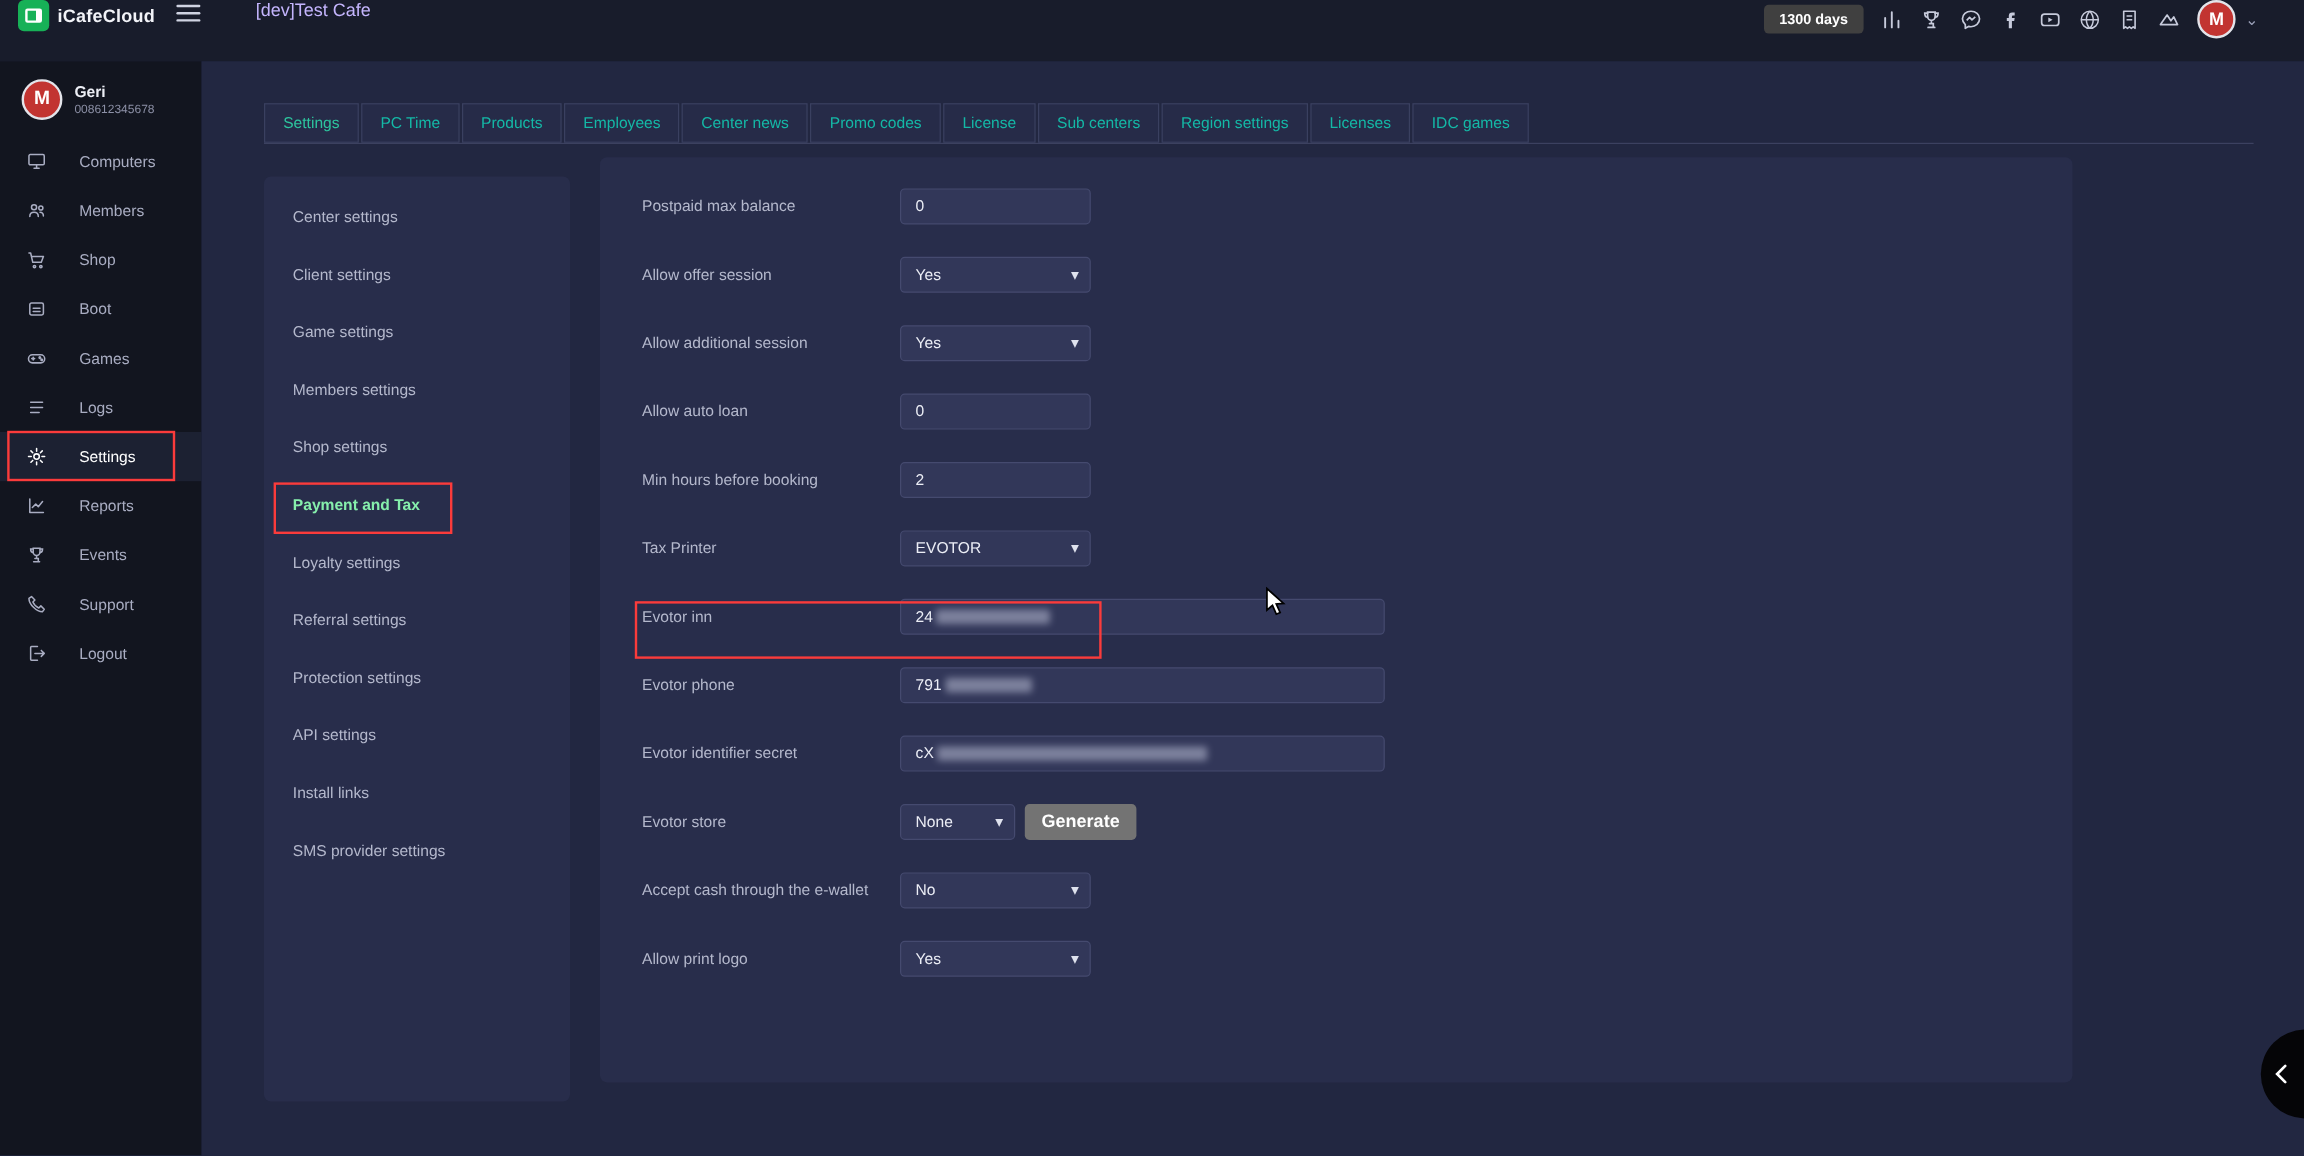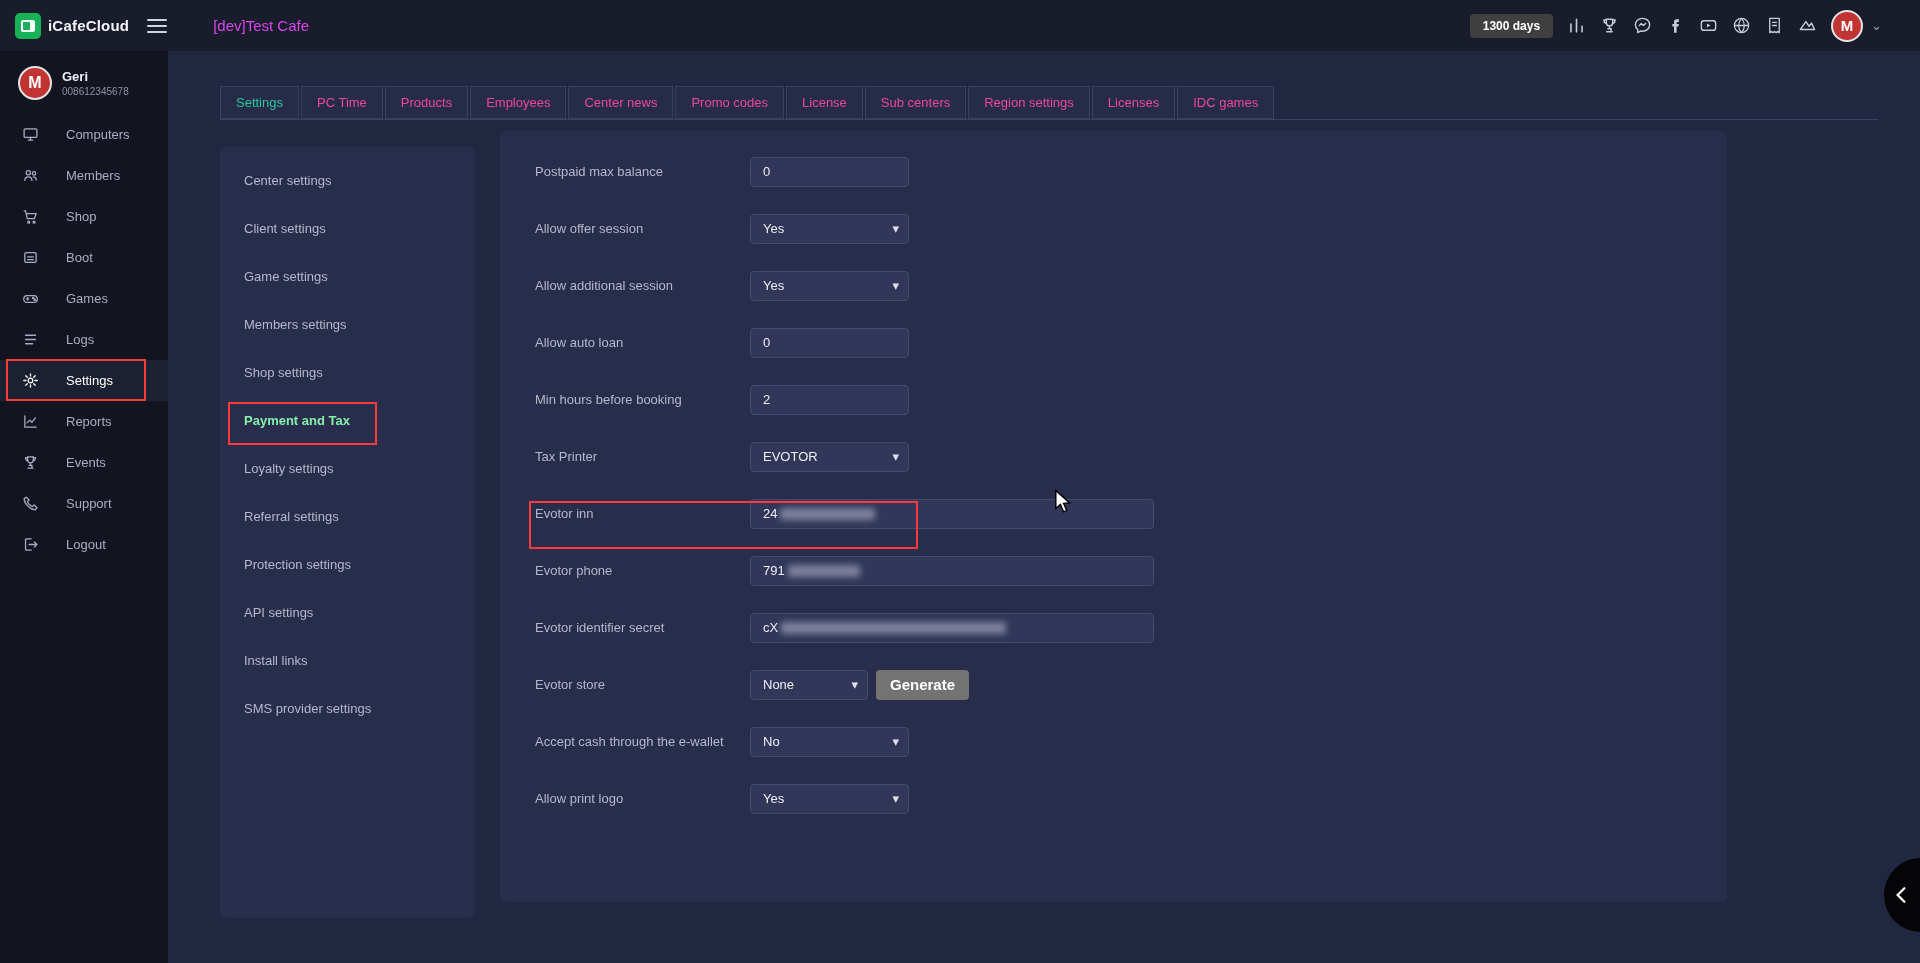--- a/index.html
+++ b/index.html
@@ -4,30 +4,30 @@
 <style>
   * { box-sizing: border-box; }
   html,body { margin:0; padding:0; }
   body {
     width:1920px; height:963px; position:relative; overflow:hidden;
     background:#20253f; color:#c9ccde;
     font-family:"Liberation Sans", sans-serif;
   }
   
   .topbar { position:absolute; top:0; left:0; right:0; height:51px; background:#181c2b;
-    display:flex; align-items:center; z-index:20; }
+    display:flex; align-items:flex-start; z-index:20; }
   .brand { display:flex; align-items:center; gap:7px; margin-left:15px; }
   .logo-mark { width:26px; height:26px; border-radius:5px; background:#17b157;
     display:flex; align-items:center; justify-content:center; }
   .logo-mark .lm-inner { width:14px; height:12px; border:2px solid #fff; border-radius:2px;
     border-right-width:5px; }
   .brand-text { color:#f2f3f8; font-size:15px; font-weight:bold; letter-spacing:.2px; }
   .burger { margin-left:18px; width:20px; cursor:pointer; }
   .burger div { height:2px; background:#cfd3e2; margin:4px 0; border-radius:1px; }
-  .htitle { margin-left:46px; font-size:15px; color:#d946ef; }
+  .htitle { margin-left:46px; font-size:15px; color:#c4b5fd; }
   .hright { margin-left:auto; display:flex; align-items:center; gap:14px; padding-right:38px; }
   .days { background:#404040; color:#fff; font-size:12px; font-weight:bold;
     padding:5px 13px; border-radius:4px; white-space:nowrap;margin-left:40px; }
   .hicon { color:#c6cadb; display:flex; align-items:center; }
   .hicon svg { width:19px; height:19px; }
   .havatar { width:32px; height:32px; border-radius:50%; background:#c23431; color:#fff;
     font-weight:bold; font-size:15px; display:flex; align-items:center; justify-content:center;
     border:2px solid #e3e4ea; }
   .hchev { color:#9aa0b8; font-size:13px; margin-left:-6px; }
   
@@ -41,39 +41,39 @@
   .side-item { height:41px; display:flex; align-items:center; gap:27px; padding-left:22px;
     font-size:13px; color:#a9adc2; cursor:pointer; }
   .side-item.active { color:#ffffff; background:#1c2132; }
   .sicon { display:flex; align-items:center; }
   .sicon svg { width:17px; height:17px; }
   
   .main { position:absolute; top:51px; left:168px; right:0; bottom:0; background:#222741; }
   .tabs { position:absolute; left:52px; top:35px; right:42px; display:flex; gap:2px;
     border-bottom:1px solid #3c4160; align-items:flex-end; }
   .tab { padding:8px 15px 8px 15px; background:#262b48; border:1px solid #3a4060;
-    font-size:13px; color:#ec4899; white-space:nowrap; cursor:pointer; }
+    font-size:13px; color:#14b8a6; white-space:nowrap; cursor:pointer; }
   .tab.active { color:#2dc59e; }
   .submenu { position:absolute; left:52px; top:96px; width:255px; height:771px;
     background:#282d4b; border-radius:6px; padding-top:9px; }
   .subitem { height:48px; display:flex; align-items:center; padding:0 24px;
     font-size:13px; color:#b4b8cc; cursor:pointer; }
   .subitem.active { color:#86efac; font-weight:bold; }
   .formpanel { position:absolute; left:332px; top:80px; width:1227px; height:771px;
     background:#282d4b; border-radius:6px; padding-top:12px; overflow:hidden; }
   .frow { height:57px; display:flex; align-items:center; padding-left:35px; }
   .flabel { width:215px; font-size:13px; color:#b4b8cc; flex:none; }
   .finput { height:30px; width:159px; background:#323759; border:1px solid #454a6f;
     border-radius:4px; display:flex; align-items:center; padding:0 12px; font-size:13px;
     color:#eceef6; position:relative; }
   .finput.wide { width:404px; }
   .fselect { cursor:pointer; padding-right:44px; }
   .fselect::after { content:"▾"; position:absolute; right:9px; top:50%; transform:translateY(-52%);
     color:#dfe2ee; font-size:13px; }
-  .store-select { width:118px; }
+  .store-select { width:96px; }
   .blur { display:inline-block; height:12px; background:#b9bdd4; opacity:.55;
     filter:blur(3px); border-radius:2px; margin-left:3px; }
   .b-inn { width:95px; } .b-phone { width:72px; } .b-secret { width:225px; }
   .gen-btn { margin-left:8px; background:#737373; color:#fff; border:none; border-radius:4px;
     height:30px; padding:0 14px; font-size:15px; font-weight:bold; cursor:pointer; }
   
   .ann { position:absolute; border:2px solid #fb3b3b; z-index:40; pointer-events:none; }
   #ann-settings { left:6px;  top:359px; width:140px; height:42px; }
   #ann-payment  { left:228px; top:402px; width:149px; height:43px; }
   #ann-taxrow   { left:529px; top:501px; width:389px; height:48px; }

